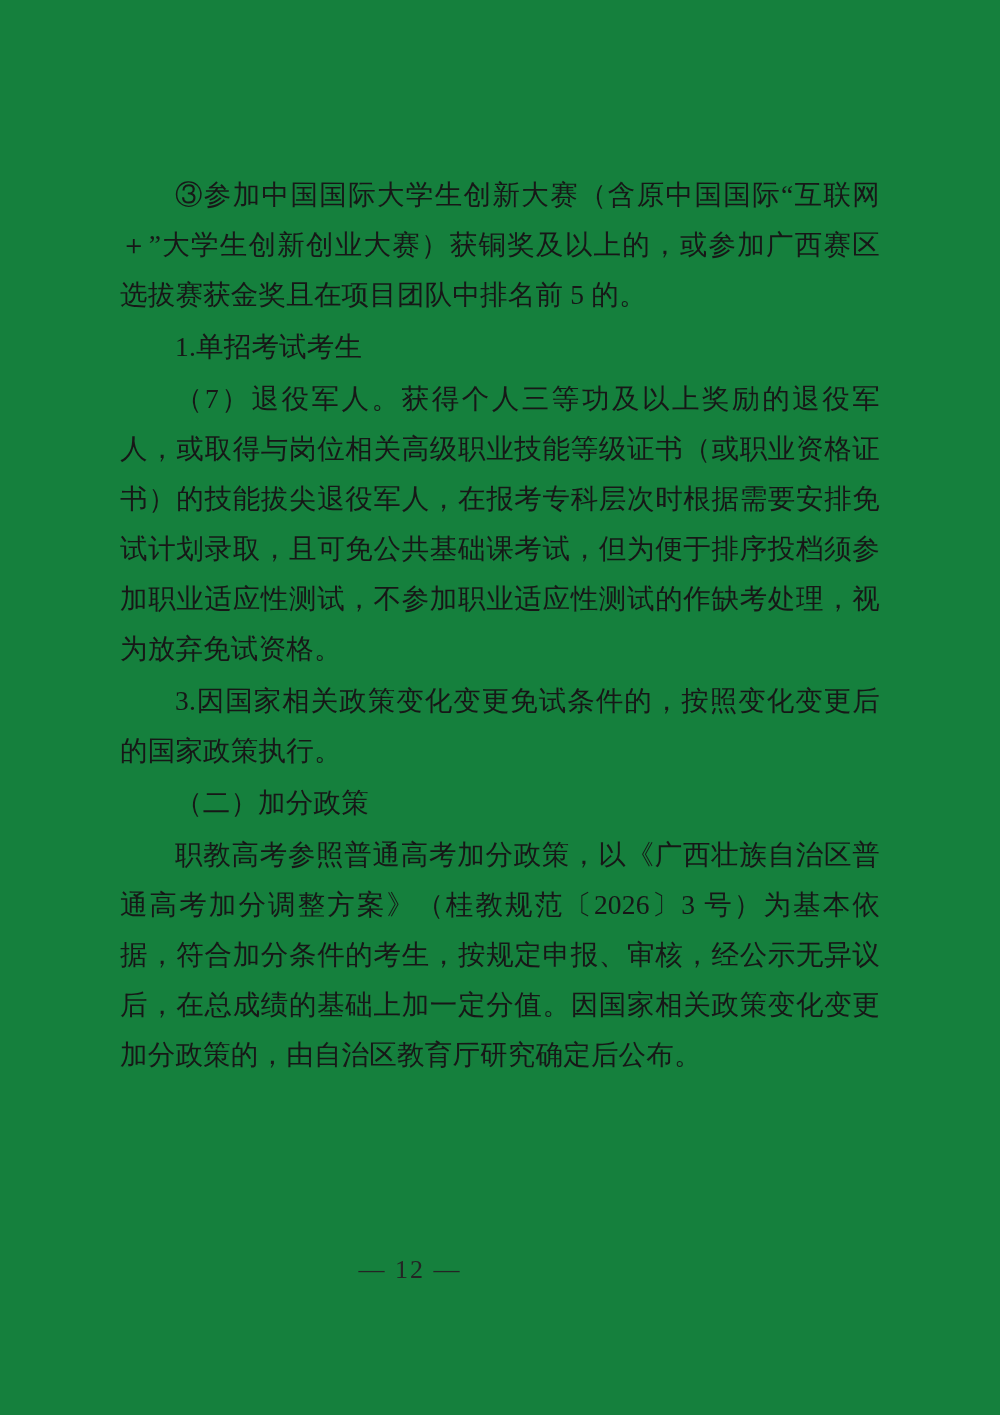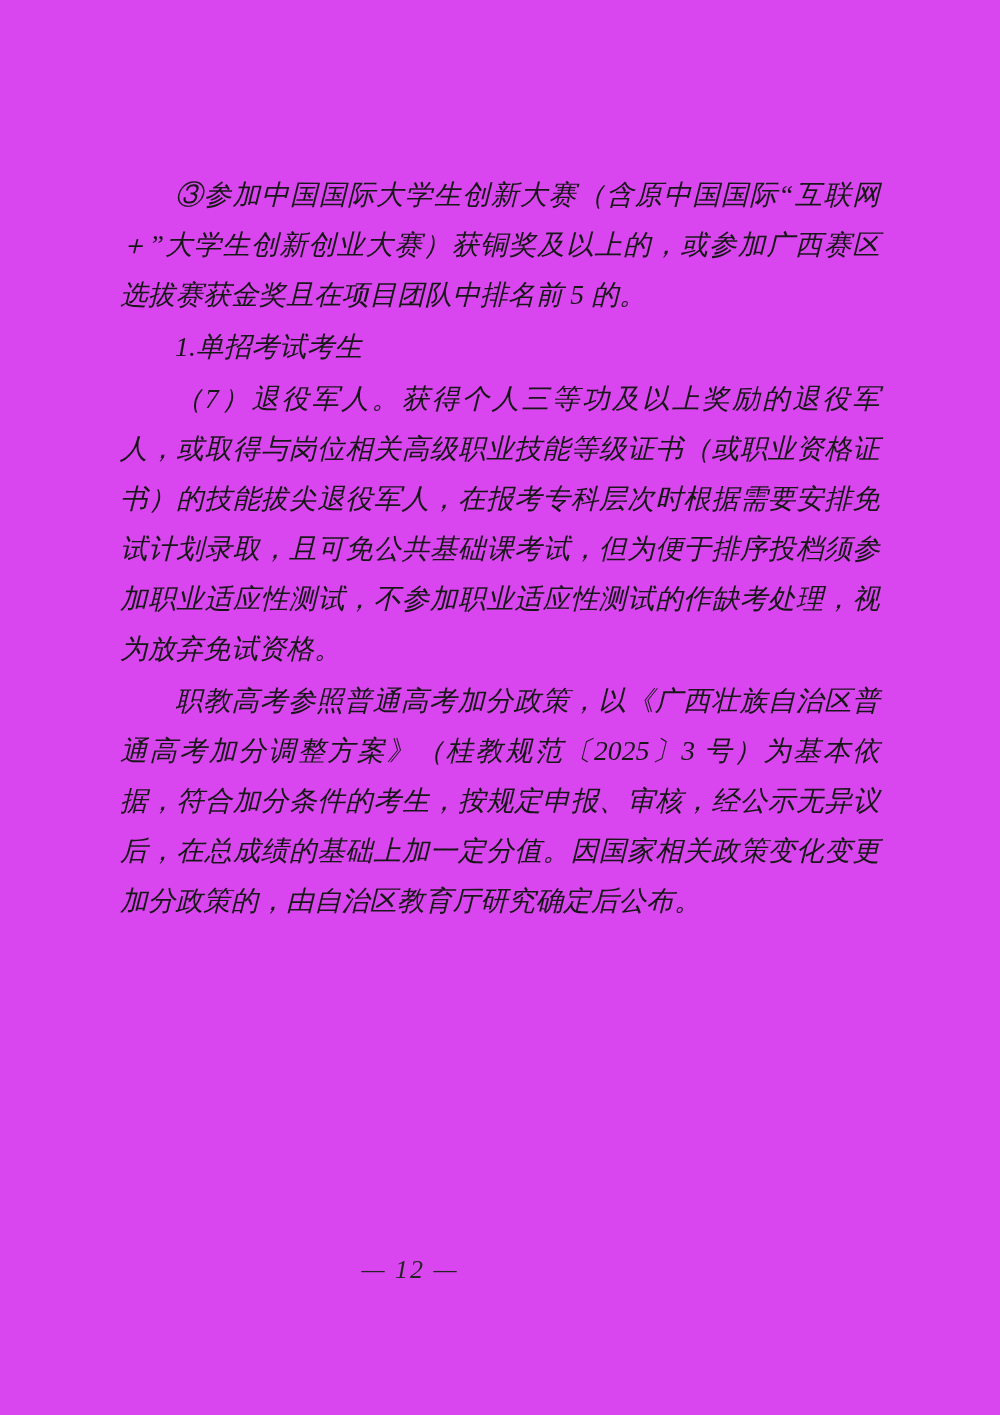--- a/index.html
+++ b/index.html
@@ -12,22 +12,21 @@
     background: #ffffff;
     font-family: "Liberation Serif", "DejaVu Serif", serif;
     color: #1a1a1a;
   }
   .page {
     position: relative;
     width: 1000px;
     height: 1415px;
     box-sizing: border-box;
     padding: 170px 120px 0 120px;
-    background: #d946ef;
-    font-style: italic;
+    background: #15803d;
   }
   .doc-body {
     width: 760px;
   }
   p.para {
     margin: 0 0 2px 0;
     font-size: 27.5px;
     line-height: 50px;
     text-align: justify;
     text-justify: inter-ideograph;
@@ -53,18 +52,20 @@
   }
 </style>
 </head>
 <body>
 
 <div class="page">
   <div class="doc-body">
     <p class="para">③参加中国国际大学生创新大赛（含原中国国际“互联网＋”大学生创新创业大赛）获铜奖及以上的，或参加广西赛区选拔赛获金奖且在项目团队中排名前 5 的。</p>
     <p class="para">1.单招考试考生</p>
     <p class="para">（7）退役军人。获得个人三等功及以上奖励的退役军人，或取得与岗位相关高级职业技能等级证书（或职业资格证书）的技能拔尖退役军人，在报考专科层次时根据需要安排免试计划录取，且可免公共基础课考试，但为便于排序投档须参加职业适应性测试，不参加职业适应性测试的作缺考处理，视为放弃免试资格。</p>
-    <p class="para">职教高考参照普通高考加分政策，以《广西壮族自治区普通高考加分调整方案》（桂教规范〔2025〕3 号）为基本依据，符合加分条件的考生，按规定申报、审核，经公示无异议后，在总成绩的基础上加一定分值。因国家相关政策变化变更加分政策的，由自治区教育厅研究确定后公布。</p>
+    <p class="para">3.因国家相关政策变化变更免试条件的，按照变化变更后的国家政策执行。</p>
+    <p class="para">（二）加分政策</p>
+    <p class="para">职教高考参照普通高考加分政策，以《广西壮族自治区普通高考加分调整方案》（桂教规范〔2026〕3 号）为基本依据，符合加分条件的考生，按规定申报、审核，经公示无异议后，在总成绩的基础上加一定分值。因国家相关政策变化变更加分政策的，由自治区教育厅研究确定后公布。</p>
   </div>
   <div class="page-number">
     <span class="pn-inner">— 12 —</span>
   </div>
 </div>
 
 </body></html>

